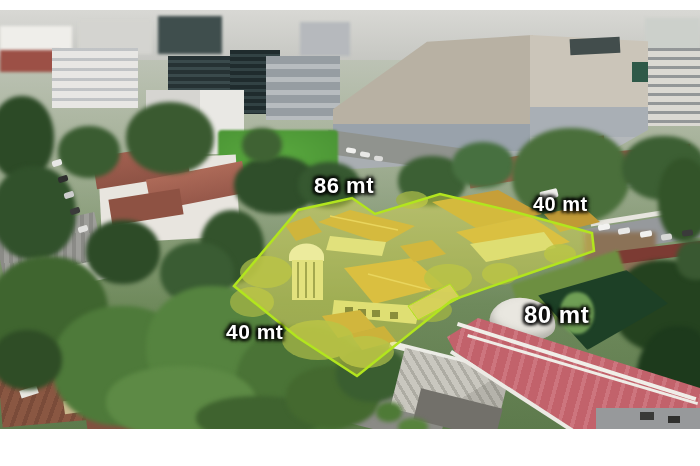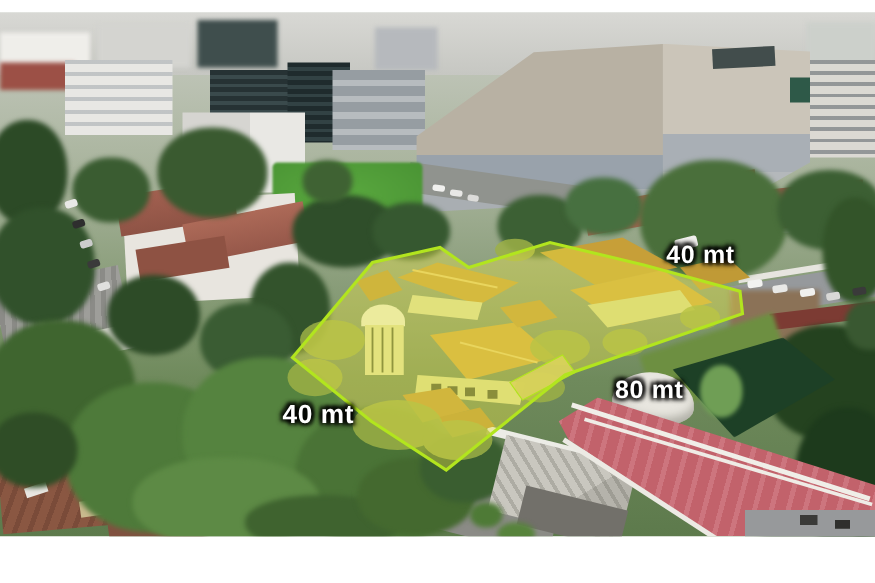--- a/index.html
+++ b/index.html
@@ -165,17 +165,18 @@
         <ellipse cx="560" cy="244" rx="16" ry="10"></ellipse>
         <ellipse cx="412" cy="190" rx="16" ry="9"></ellipse>
         <ellipse cx="432" cy="300" rx="20" ry="12"></ellipse>
       </g>
     </g>
     <polygon points="234,276 298,200 352,188 375,204 440,184 515,202 592,223 594,241 452,290 357,366 297,327" fill="#e9e446" fill-opacity="0.40"></polygon>
     <polygon points="408,296 450,274 460,288 418,310" fill="#d9d35c" fill-opacity="0.9" stroke="#b2e51e" stroke-width="1"></polygon>
     <polygon points="234,276 298,200 352,188 375,204 440,184 515,202 592,223 594,241 452,290 357,366 297,327" fill="none" stroke="#b2e51e" stroke-width="2.5" stroke-linejoin="miter"></polygon>
   </svg>
 
+  <div class="label" style="left:314px;top:163px;font-size:22px;">86 mt</div>
   <div class="label" style="left:533px;top:183px;font-size:20px;">40 mt</div>
   <div class="label" style="left:226px;top:310px;font-size:21px;">40 mt</div>
-  <div class="label" style="left:476px;top:291px;font-size:20px;padding-left:16px;">80 mt</div>
+  <div class="label" style="left:508px;top:291px;font-size:24px;padding-left:16px;">80 mt</div>
 
 </div>
 
 </body></html>

